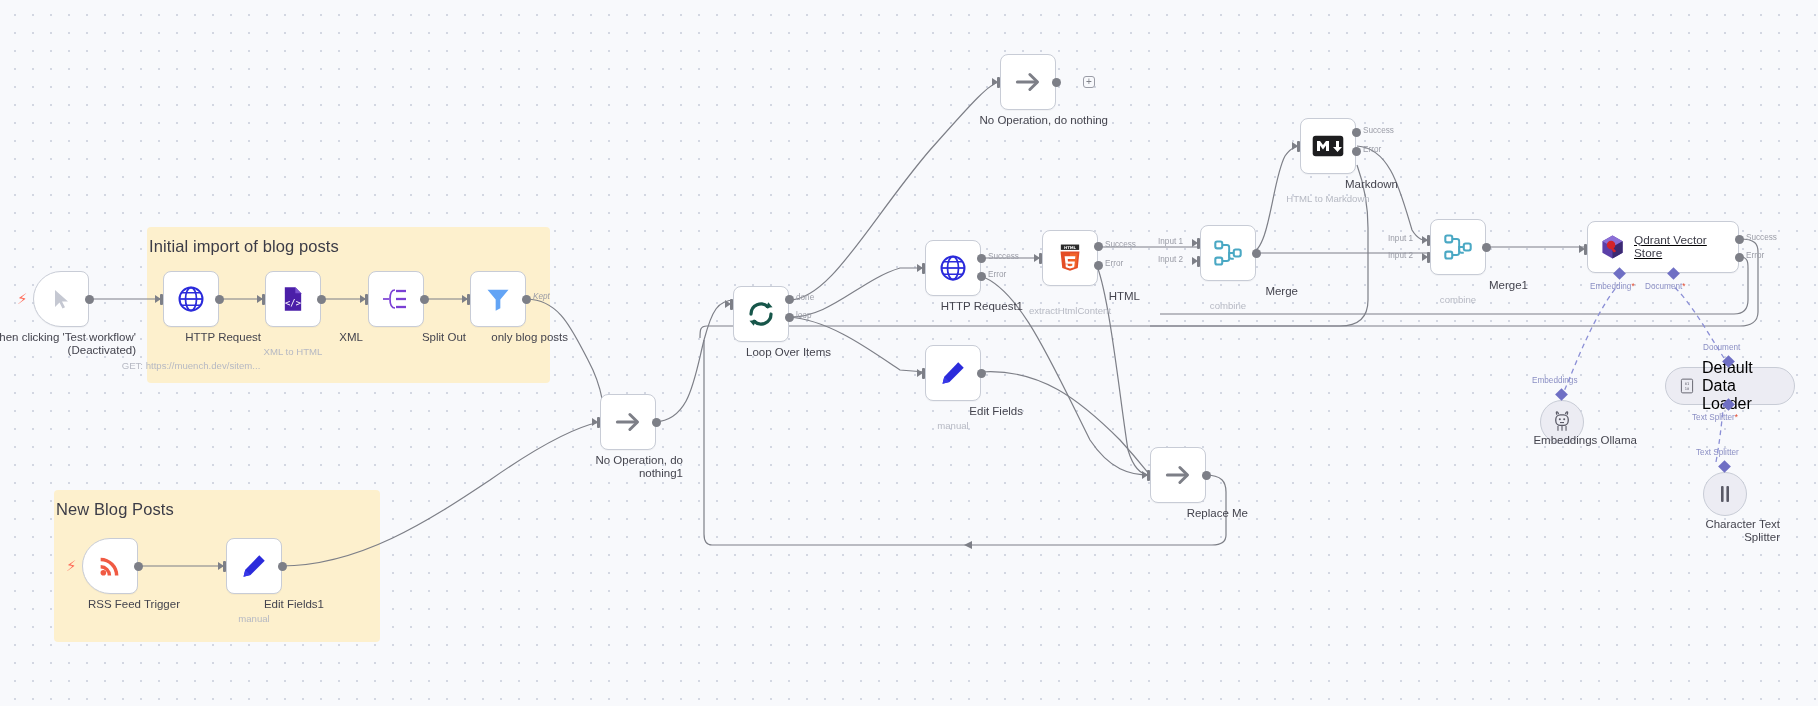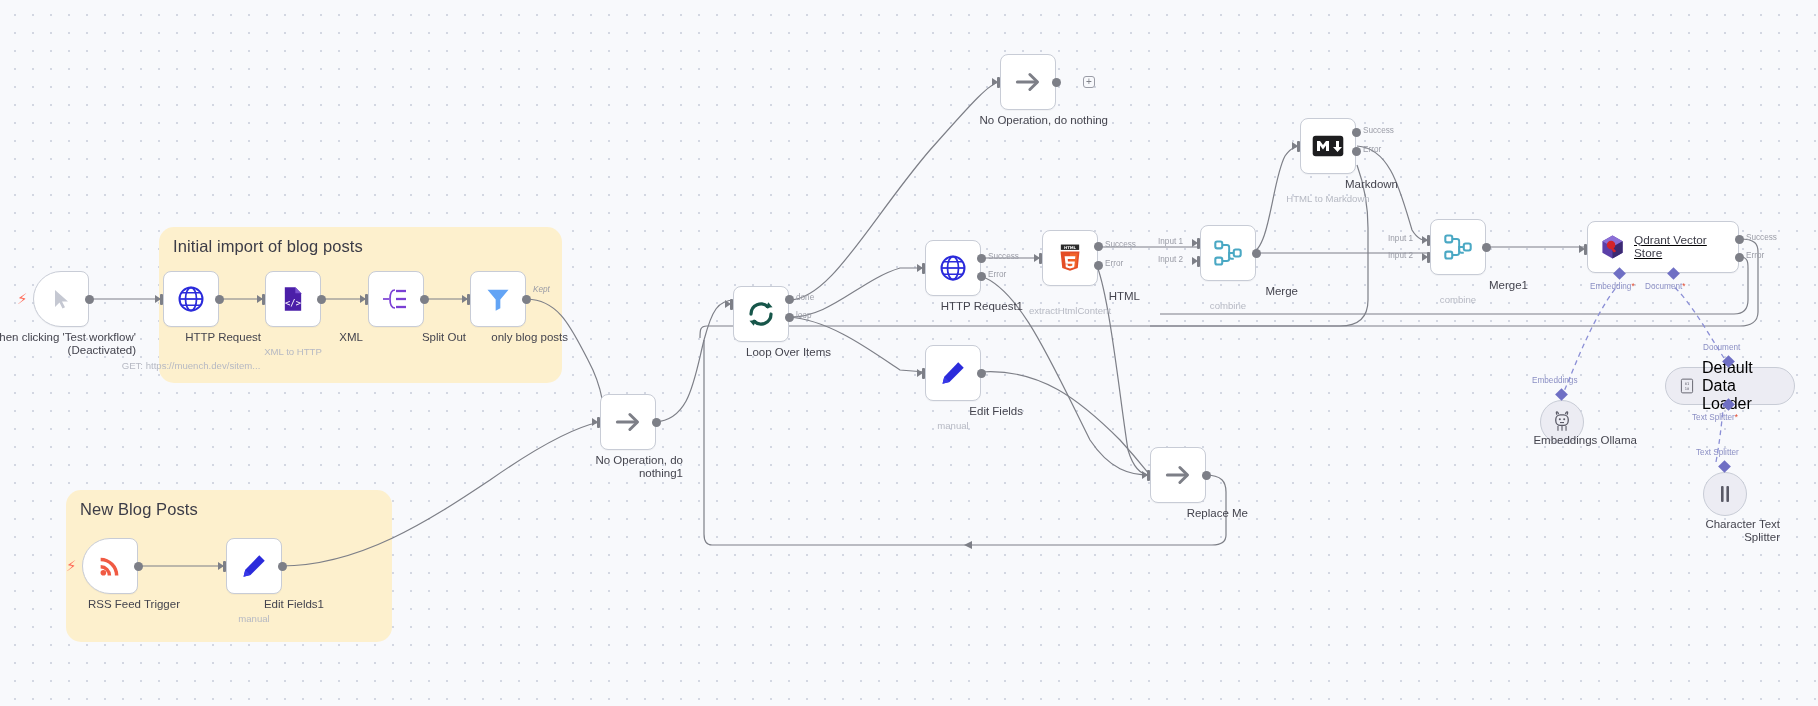--- a/index.html
+++ b/index.html
@@ -14,24 +14,23 @@
     position:absolute;inset:0;
     background-color:#f8f9fc;
     background-image:radial-gradient(circle, #d3d7e2 1px, rgba(0,0,0,0) 1.1px);
     background-size:18px 18px;
     background-position:6px 6px;
   }
   
   .sticky{
     position:absolute;
     background:#fdf0cd;
-    border-radius:15px;
+    border-radius:4px;
     box-sizing:border-box;
-    padding:10px 14px;
-    margin-left:12px;
+    padding:10px 2px;
   }
   .sticky .sticky-title{
     font-size:16.5px;color:#3c3c47;font-weight:400;letter-spacing:.1px;
   }
   
   svg.edges{position:absolute;left:0;top:0;width:1818px;height:706px;overflow:visible;}
   svg.edges path{fill:none;stroke:#7d7f87;stroke-width:1.2px;}
   svg.edges path.ai{stroke:#8b8fd6;stroke-width:1.3px;stroke-dasharray:5 4;}
   
   .node{position:absolute;}
@@ -203,21 +202,21 @@
     <div class="instub" style="left:-3px;top:22.5px;"></div>
     <div class="nbox">
       <svg width="28" height="28" viewBox="0 0 24 24">
         <path d="M5 2 h9 l5 5 v15 h-14 Z" fill="#4b1fa8"></path>
         <path d="M14 2 l5 5 h-5 Z" fill="#7a52d0"></path>
         <text x="12" y="18" font-size="7.5" fill="#ffffff" text-anchor="middle" font-family="DejaVu Sans Mono, monospace">&lt;/&gt;</text>
       </svg>
     </div>
     <div class="dot" style="left:52px;top:23.5px;"></div>
     <div class="nlabel">XML</div>
-    <div class="nsub" style="top:75px;">XML to HTTP</div>
+    <div class="nsub" style="top:75px;">XML to HTML</div>
   </div>
 
   <div class="node" style="left:368px;top:271px;">
     <div class="inarrow" style="left:-8px;top:23.5px;"></div>
     <div class="instub" style="left:-3px;top:22.5px;"></div>
     <div class="nbox">
       <svg width="30" height="28" viewBox="0 0 30 26">
         <line x1="2" y1="13" x2="8" y2="13" stroke="#7a3fd4" stroke-width="1.7"></line>
         <path d="M14 4 q-5 0 -5 9 q0 9 5 9" fill="none" stroke="#7a3fd4" stroke-width="1.7"></path>
         <line x1="15" y1="5" x2="25" y2="5" stroke="#7a3fd4" stroke-width="2.3"></line>
@@ -231,21 +230,21 @@
 
   <div class="node" style="left:470px;top:271px;">
     <div class="inarrow" style="left:-8px;top:23.5px;"></div>
     <div class="instub" style="left:-3px;top:22.5px;"></div>
     <div class="nbox">
       <svg width="28" height="28" viewBox="0 0 24 24">
         <path d="M3 4 h18 l-7 8.4 v7.6 l-4 2 v-9.6 Z" fill="#63a4f5"></path>
       </svg>
     </div>
     <div class="dot" style="left:52px;top:23.5px;"></div>
-    <div class="plabel" style="left:63px;top:14px;font-style:italic;">Kept</div>
+    <div class="plabel" style="left:63px;top:21px;font-style:italic;">Kept</div>
     <div class="nlabel">only blog posts</div>
   </div>
 
   <div class="node" style="left:82px;top:538px;">
     <div class="bolt" style="left:-16px;top:20px;">⚡</div>
     <div class="nbox trigger">
       <svg width="28" height="28" viewBox="0 0 24 24">
         <circle cx="6.3" cy="17.8" r="2.4" fill="#f05a43"></circle>
         <path d="M4 11.2 a9 9 0 0 1 9 9 h-3 a6 6 0 0 0 -6 -6 Z" fill="#f05a43"></path>
         <path d="M4 5 a15.2 15.2 0 0 1 15.2 15.2 h-3 a12.2 12.2 0 0 0 -12.2 -12.2 Z" fill="#f05a43"></path>

